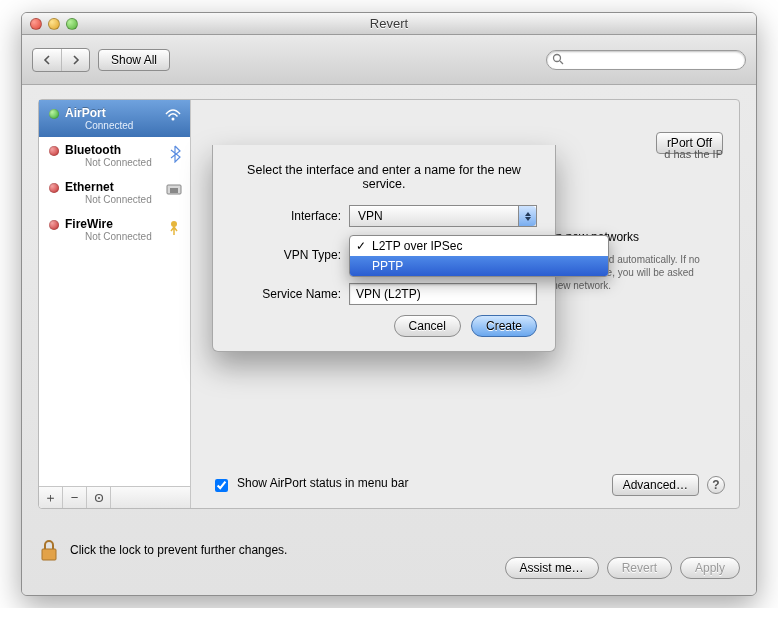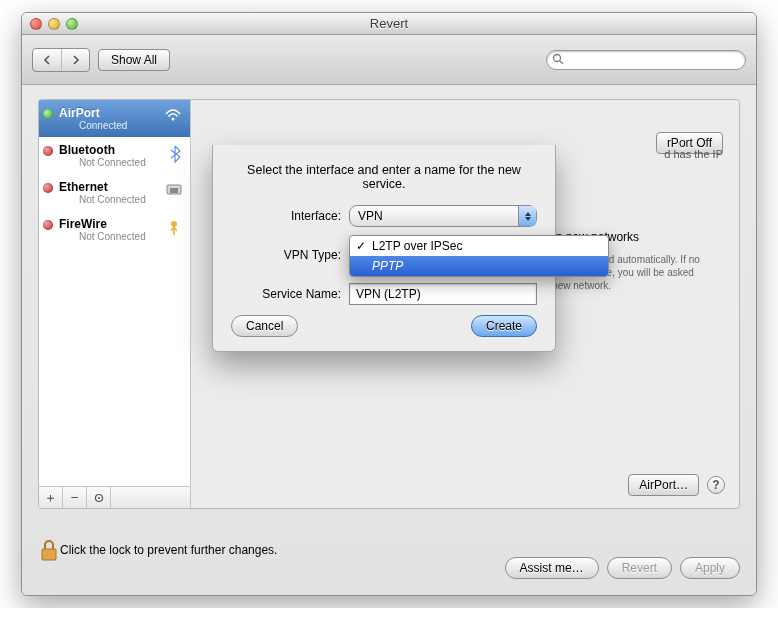--- a/index.html
+++ b/index.html
@@ -21,21 +21,21 @@
   .pillbtn { height: 22px; padding: 0 12px; border: 1px solid #8d8d8d; border-radius: 4px; background: linear-gradient(#fefefe,#d8d8d8); font-size: 12px; text-shadow: 0 1px 0 #fff; }
   .spacer { flex: 1; }
   .searchwrap { position: relative; }
   .search { width: 200px; height: 20px; border-radius: 10px; border: 1px solid #9a9a9a; padding: 0 8px 0 22px; background: #fff; box-shadow: inset 0 1px 2px rgba(0,0,0,.25); font-size: 12px; }
   .searchicon { position: absolute; left: 6px; top: 3px; color: #7a7a7a; }
   
   .body { padding: 14px 16px 16px; background: linear-gradient(#eaeaea,#e2e2e2); position: relative; }
   .panel { display: flex; border: 1px solid #b9b9b9; border-radius: 4px; background: #ececec; min-height: 410px; }
   
   .sidebar { width: 152px; background: #fff; border-right: 1px solid #c6c6c6; border-top-left-radius: 4px; border-bottom-left-radius: 4px; display: flex; flex-direction: column; }
-  .svc { padding: 6px 8px 6px 4px; display: flex; gap: 6px; align-items: flex-start; }
+  .svc { padding: 6px 8px 6px 10px; display: flex; gap: 6px; align-items: flex-start; }
   .svc .dot { width: 10px; height: 10px; border-radius: 50%; margin-top: 3px; box-shadow: inset 0 0 2px rgba(0,0,0,.4); }
   .dot.green { background: radial-gradient(circle at 30% 30%, #bdf6a4, #2fa82b); }
   .dot.red { background: radial-gradient(circle at 30% 30%, #f6a4a4, #c22a2a); }
   .svc.selected { background: linear-gradient(#6fa2de,#3d72b5); color: #fff; }
   .svc .txt { display: flex; flex-direction: column; }
   .svc .name { font-weight: bold; }
   .svc.selected .name { text-shadow: 0 -1px 0 rgba(0,0,0,.3); }
   .svc .status { font-size: 10px; color: #888; margin-left: 20px; }
   .svc.selected .status { color: #e4eefb; }
   .svc .icon { margin-left: auto; margin-top: 2px; }
@@ -46,44 +46,44 @@
   .content { flex: 1; position: relative; padding: 10px 14px 10px 14px; }
   .rightblock { position: absolute; right: 16px; top: 130px; width: 242px; }
   .airport-off { position: absolute; right: 16px; top: 32px; }
   .hasip { position: absolute; right: 16px; top: 48px; color: #555; font-size: 11px; text-align: right; width: 160px; }
   .checkrow { display: flex; align-items: flex-start; gap: 6px; }
   .help { font-size: 10px; color: #666; margin-top: 4px; line-height: 1.3; }
   .statusbar-row { position: absolute; left: 20px; bottom: 12px; right: 14px; display: flex; align-items: center; }
   .advgroup { margin-left: auto; display: flex; align-items: center; gap: 8px; }
   .roundhelp { width: 18px; height: 18px; border-radius: 50%; border: 1px solid #8d8d8d; background: linear-gradient(#fff,#dcdcdc); font-weight: bold; color: #555; display: inline-flex; align-items: center; justify-content: center; font-size: 12px; }
   
-  .bottom { margin-top: 12px; display: flex; align-items: center; }
+  .bottom { margin-top: 12px; display: flex; align-items: center; gap: 10px; }
   .lockicon { width: 22px; height: 26px; }
   .bottom .buttons { margin-left: auto; display: flex; gap: 8px; margin-top: 36px; }
   .btn { height: 22px; padding: 0 14px; border: 1px solid #8d8d8d; border-radius: 11px; background: linear-gradient(#fefefe,#d8d8d8); font-size: 12px; text-shadow: 0 1px 0 #fff; }
   .btn.rect { border-radius: 4px; padding: 0 10px; text-align: center; }
   .btn.default { background: linear-gradient(#cfe6ff,#6aa7ee); border-color: #3f6fae; color: #000; font-weight: 500; }
   .btn.disabled { color: #9a9a9a; }
   
   .sheet { position: absolute; top: 60px; left: 190px; width: 344px; background: #ededed; border: 1px solid #a8a8a8; border-top: none; border-radius: 0 0 6px 6px; box-shadow: 0 14px 30px rgba(0,0,0,.35); padding: 18px 18px 14px; z-index: 20; }
   .sheet .msg { text-align: center; margin-bottom: 14px; font-size: 12.5px; }
   .formrow { display: flex; align-items: center; margin-bottom: 8px; position: relative; }
   .formrow label { width: 110px; text-align: right; margin-right: 8px; }
-  .aqua-select { flex: 1; height: 22px; border: 1px solid #8a8a8a; border-radius: 8px; background: linear-gradient(#fefefe,#e0e0e0); display: flex; align-items: center; padding: 0 22px 0 8px; position: relative; box-shadow: 0 1px 0 #fff inset; }
+  .aqua-select { flex: 1; height: 22px; border: 1px solid #8a8a8a; border-radius: 0; background: linear-gradient(#fefefe,#e0e0e0); display: flex; align-items: center; padding: 0 22px 0 8px; position: relative; box-shadow: 0 1px 0 #fff inset; }
   .aqua-select .endcap { position: absolute; right: 0; top: 0; bottom: 0; width: 18px; border-left: 1px solid #8a8a8a; background: linear-gradient(#cfe4ff,#7aaef0); border-top-right-radius: 4px; border-bottom-right-radius: 4px; display: flex; flex-direction: column; align-items: center; justify-content: center; gap: 1px; }
   .tri { width: 0; height: 0; border-left: 3px solid transparent; border-right: 3px solid transparent; }
   .tri.up { border-bottom: 4px solid #233a5a; }
   .tri.down { border-top: 4px solid #233a5a; }
   .textinput { flex: 1; height: 22px; border: 1px solid #8a8a8a; border-radius: 0; background: #fff; padding: 0 6px; box-shadow: inset 0 1px 2px rgba(0,0,0,.2); font-size: 12px; }
-  .sheet .buttons { display: flex; justify-content: space-between; gap: 10px; margin-top: 10px; }
+  .sheet .buttons { display: flex; justify-content: flex-end; gap: 10px; margin-top: 10px; }
   
   .popup { position: absolute; left: 118px; top: 0; width: 260px; background: #fff; border: 1px solid #8a8a8a; border-radius: 4px; box-shadow: 0 6px 16px rgba(0,0,0,.35); overflow: hidden; z-index: 30; }
   .popup .opt { height: 20px; display: flex; align-items: center; padding: 0 8px 0 22px; position: relative; font-size: 12px; }
   .popup .opt .check { position: absolute; left: 6px; top: 3px; font-size: 12px; }
-  .popup .opt.highlight { background: linear-gradient(#4e89e8,#2a5dd0); color: #fff; font-style: italic; }
+  .popup .opt.highlight { background: linear-gradient(#4e89e8,#2a5dd0); color: #fff; }
   
   svg { display: block; }
 </style>
 </head>
 <body>
 
 <div class="window">
 
   <div class="titlebar">
     <div class="traffic">
@@ -202,22 +202,26 @@
 
         <div class="rightblock">
           <div class="checkrow">
             <input type="checkbox" checked="" style="">
             <span>Ask to join new networks</span>
           </div>
           <div class="help">Known networks will be joined automatically. If no known networks are available, you will be asked before joining a new network.</div>
         </div>
 
         <div class="statusbar-row">
+          <div class="checkrow">
+            <input type="checkbox" checked="" style="">
+            <span>Show AirPort status in menu bar</span>
+          </div>
           <div class="advgroup">
-            <button class="btn rect">AirPort…</button>
+            <button class="btn rect">Advanced…</button>
             <div class="roundhelp">?</div>
           </div>
         </div>
       </div>
     </div>
 
     <div class="bottom">
       <span class="lockicon">
         <svg width="22" height="26">
             <rect x="4" y="12" width="14" height="11" rx="1" fill="#e2a248" stroke="#a9742a"></rect>

